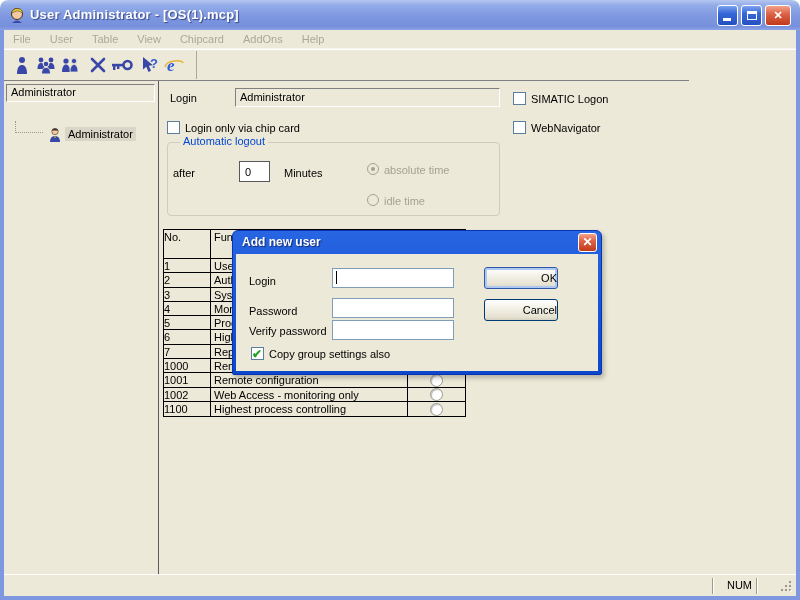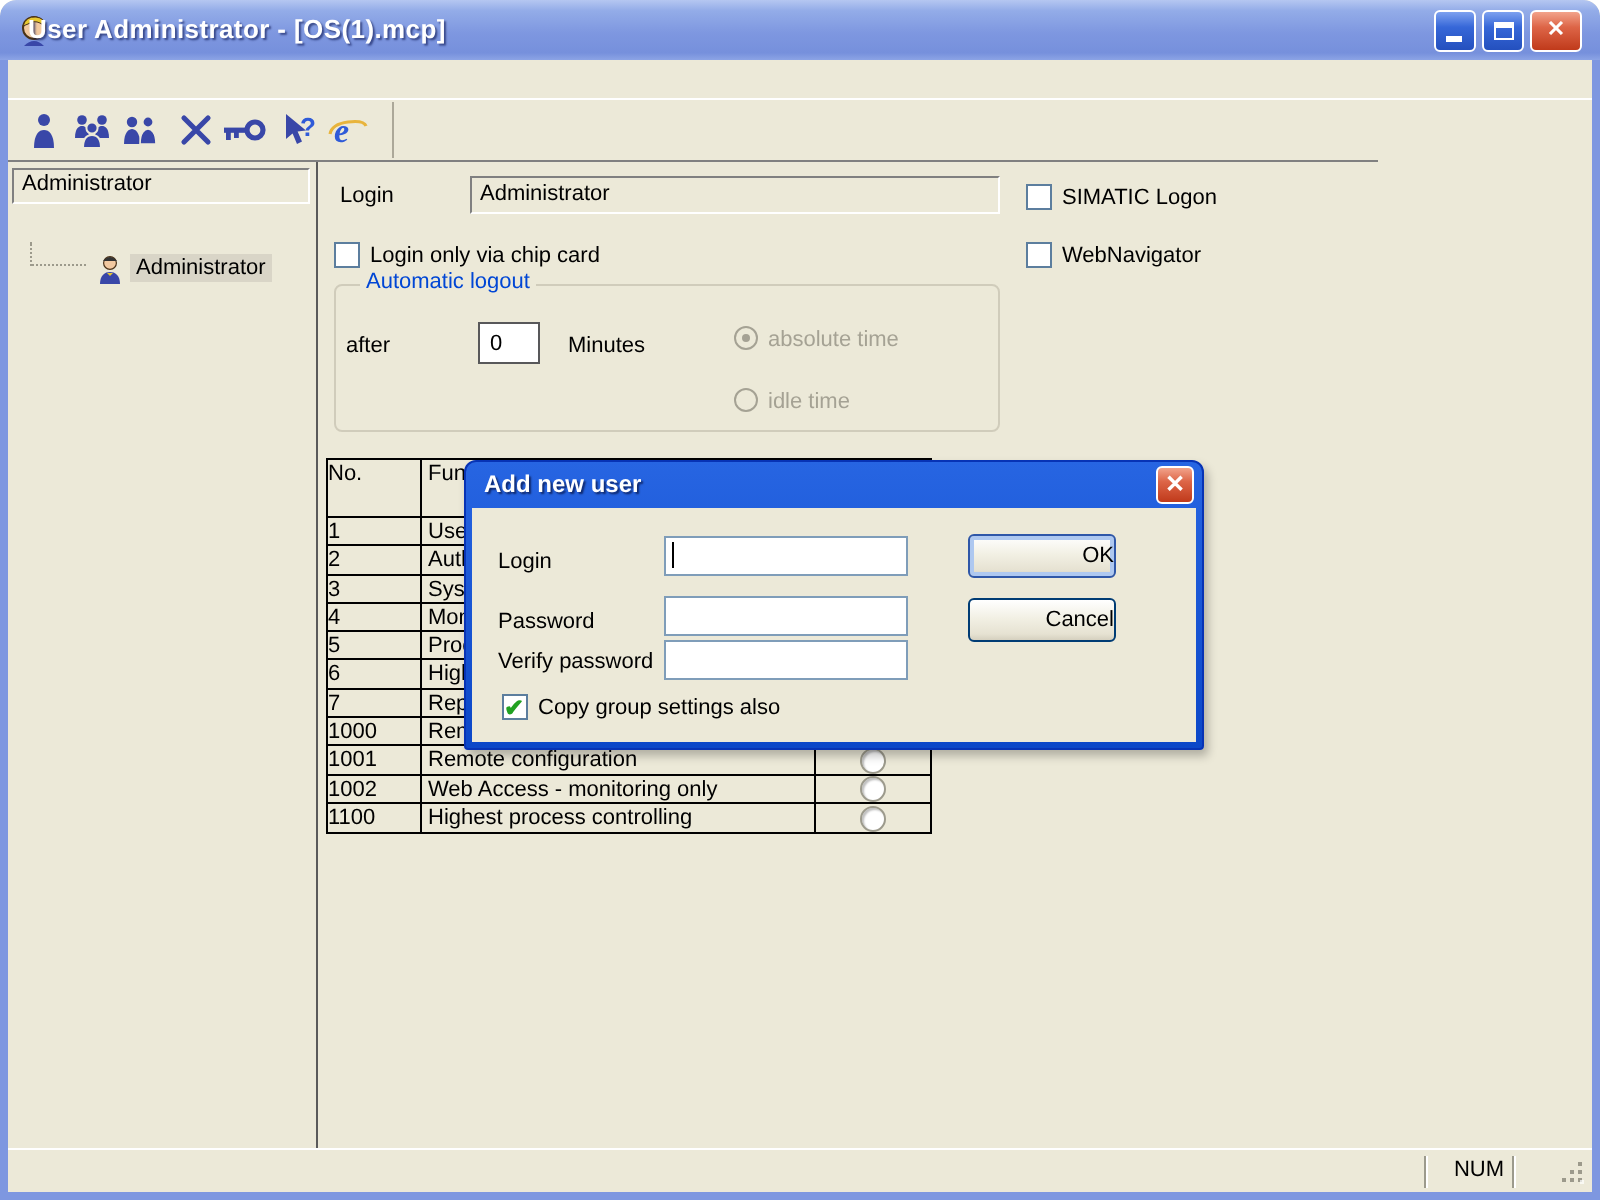--- a/index.html
+++ b/index.html
@@ -5,21 +5,21 @@
   * { margin:0; padding:0; box-sizing:border-box; }
   html,body { background:#FFFFFF; }
   body { font-family:"Liberation Sans", sans-serif; font-size:11px; color:#000; }
   .window { position:relative; width:800px; height:600px; background:#ECE9D8;
             border-radius:8px 8px 0 0; overflow:hidden; }
   
   .titlebar { position:absolute; left:0; top:0; width:800px; height:30px;
     background:linear-gradient(180deg,#B5C7F1 0%,#93ACE8 18%,#7E97E0 55%,#7690DC 88%,#8CA4E5 100%);
     border-radius:8px 8px 0 0; }
   .title-icon { position:absolute; left:9px; top:7px; width:16px; height:16px; }
-  .title-text { position:absolute; left:14px; top:7px; color:#FFF; font-size:13px; font-weight:bold;
+  .title-text { position:absolute; left:30px; top:7px; color:#FFF; font-size:13px; font-weight:bold;
     text-shadow:1px 1px 1px rgba(10,20,80,.6); letter-spacing:.2px; }
   .winbtn { position:absolute; top:5px; height:21px; border:1px solid #FFF; border-radius:3px;
     text-align:center; color:#fff; font-weight:bold; font-size:11px; line-height:19px; }
   .btn-blue { background:linear-gradient(180deg,#7DA1EF 0%,#3667D8 40%,#2450BE 100%); }
   .btn-min { left:717px; width:21px; }
   .btn-max { left:741px; width:21px; }
   .btn-close { left:765px; width:26px; background:linear-gradient(180deg,#F2A38B 0%,#DD6547 40%,#C03A1B 100%); }
   .glyph-min { position:absolute; left:5px; bottom:4px; width:8px; height:3px; background:#fff; }
   .glyph-max { position:absolute; left:5px; top:5px; width:10px; height:9px;
     border:1px solid #fff; border-top:3px solid #fff; }
@@ -124,20 +124,29 @@
       </div>
     <div class="winbtn btn-blue btn-max">
         <span class="glyph-max"></span>
       </div>
     <div class="winbtn btn-close"><span>✕</span></div>
   </div>
   <div class="side-border" style="left:0;"></div>
   <div class="side-border" style="right:0;"></div>
   <div class="bottom-border"></div>
 
+  <div class="menubar">
+    <span class="menu-item">File</span>
+    <span class="menu-item">User</span>
+    <span class="menu-item">Table</span>
+    <span class="menu-item">View</span>
+    <span class="menu-item">Chipcard</span>
+    <span class="menu-item">AddOns</span>
+    <span class="menu-item">Help</span>
+  </div>
 
   <div class="toolbar">
     <div class="toolband">
       <div class="tbtn gap">
         <svg width="14" height="19" viewBox="0 0 14 19">
           <circle cx="7" cy="4" r="3" fill="#3947A8"></circle>
           <path d="M2 18 C2 11 4.5 9 7 9 C9.5 9 12 11 12 18 Z" fill="#3947A8"></path>
         </svg>
       </div>
       <div class="tbtn">

